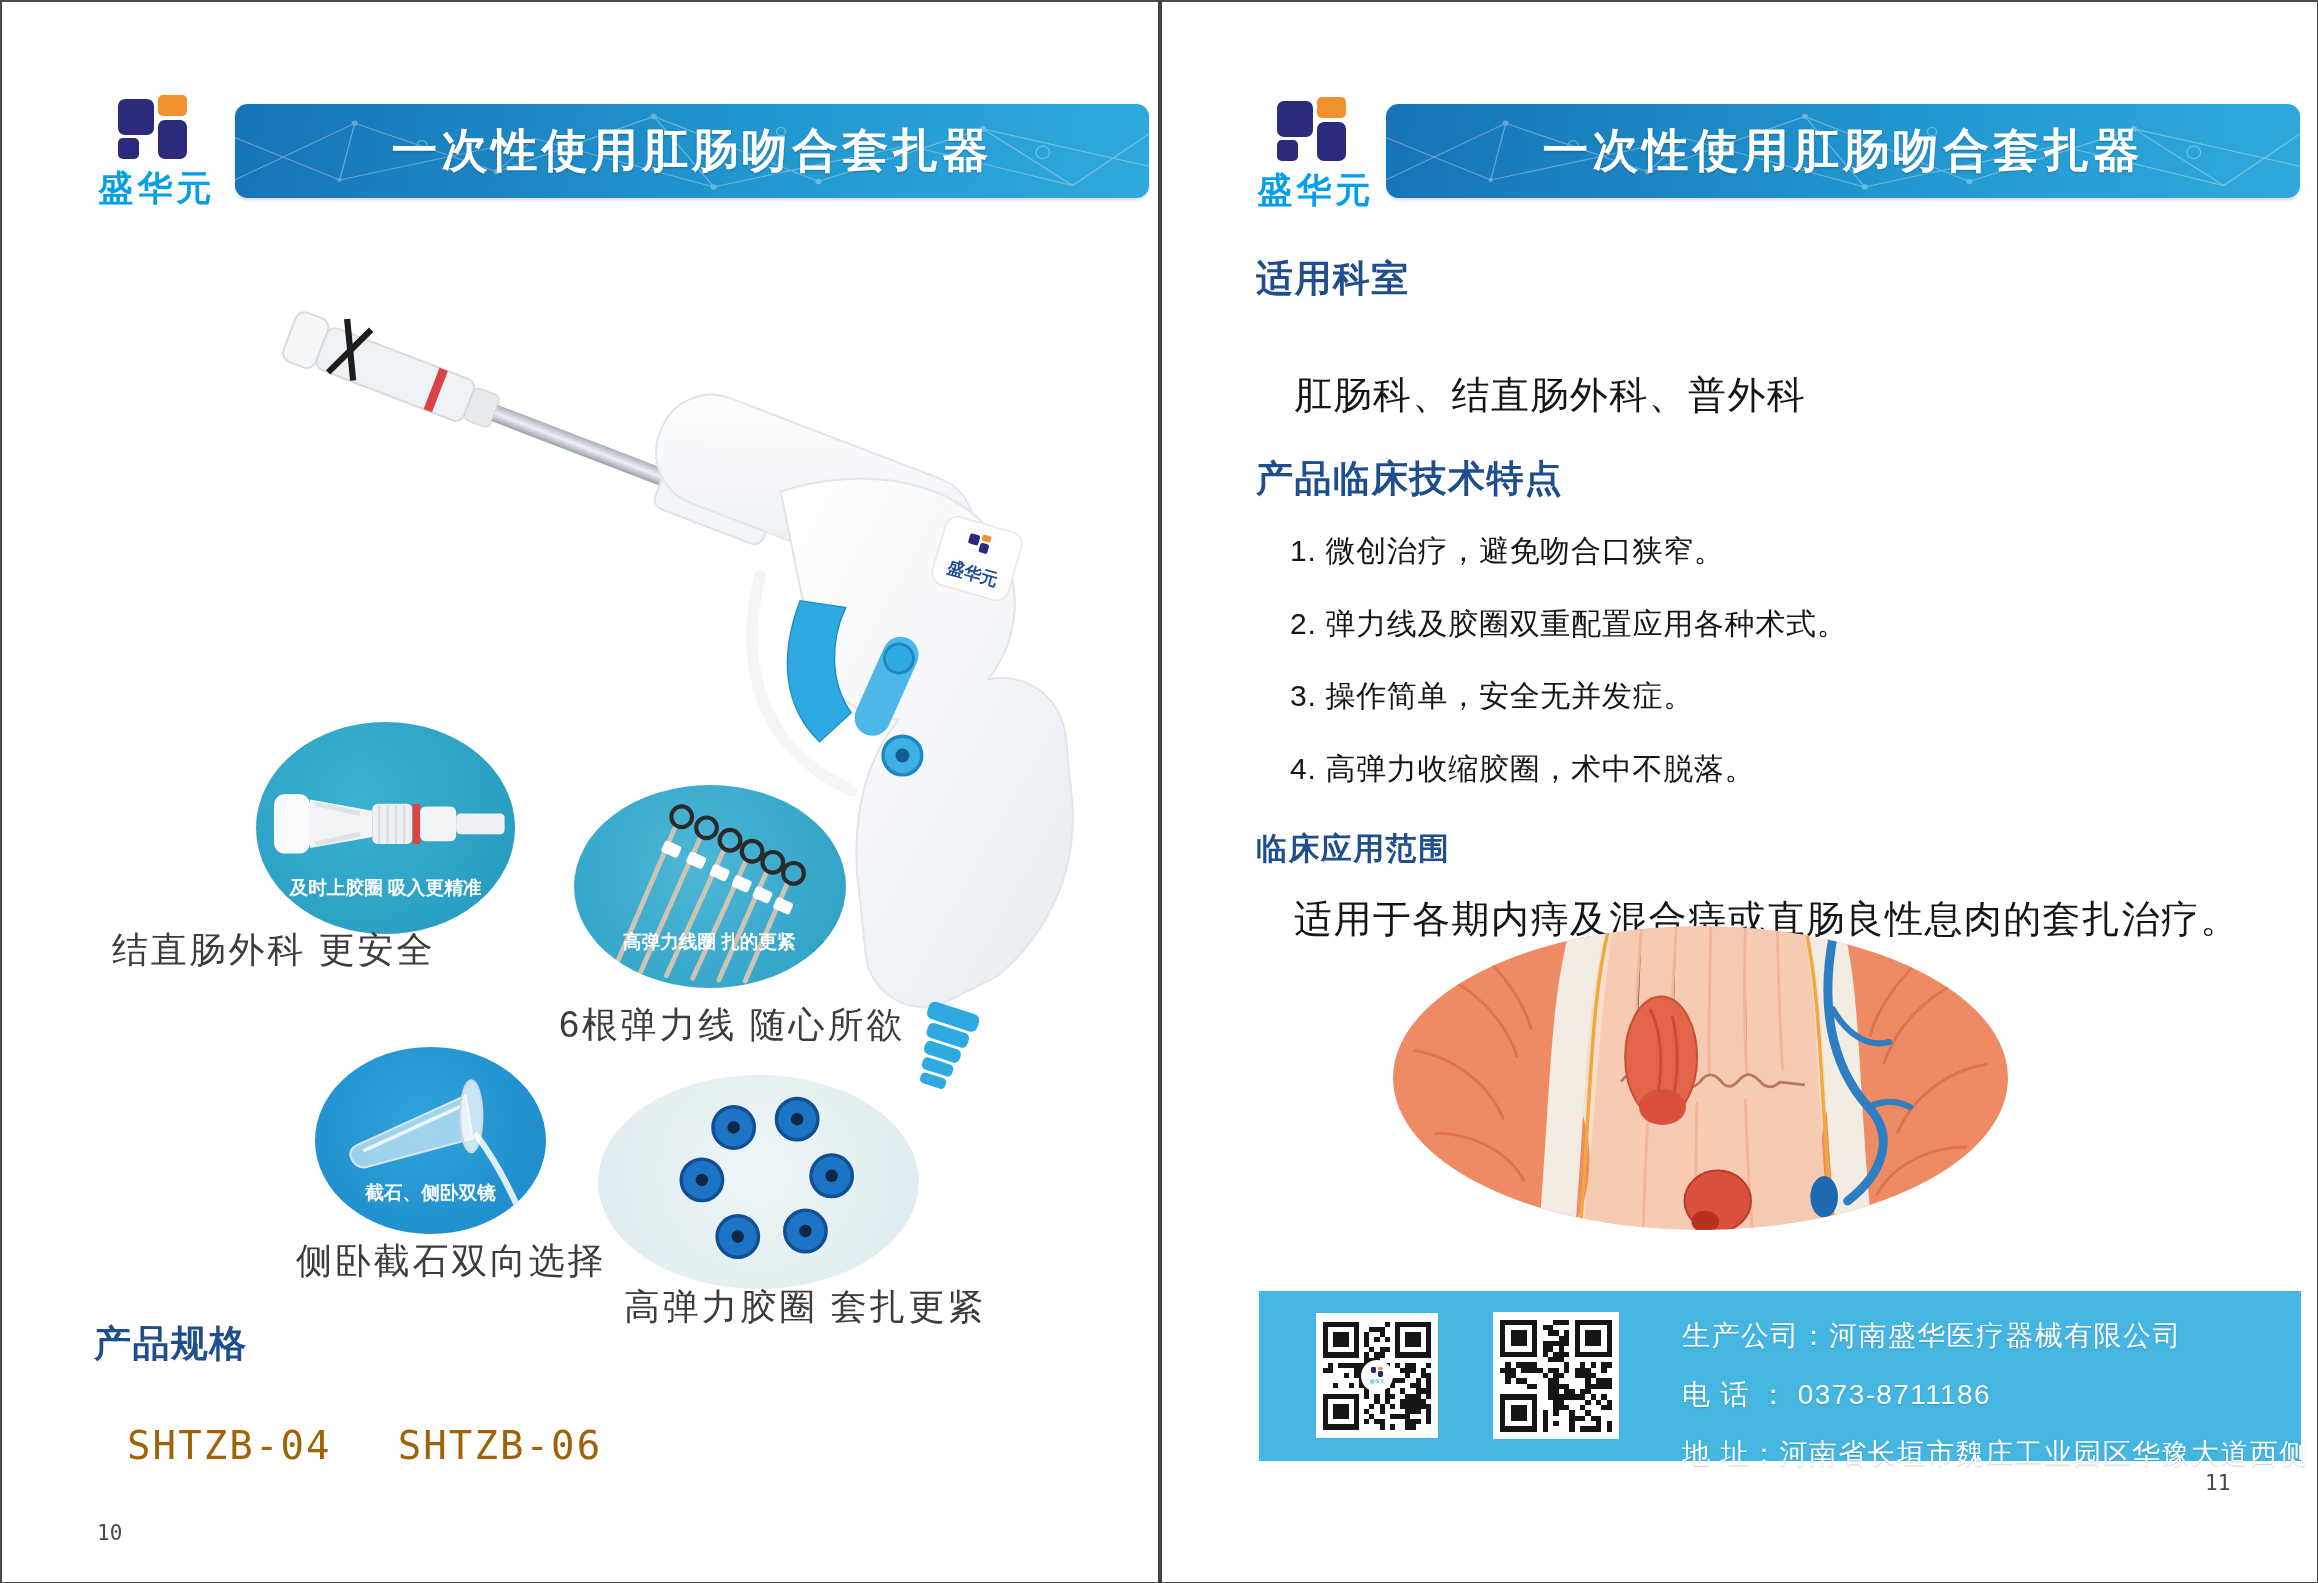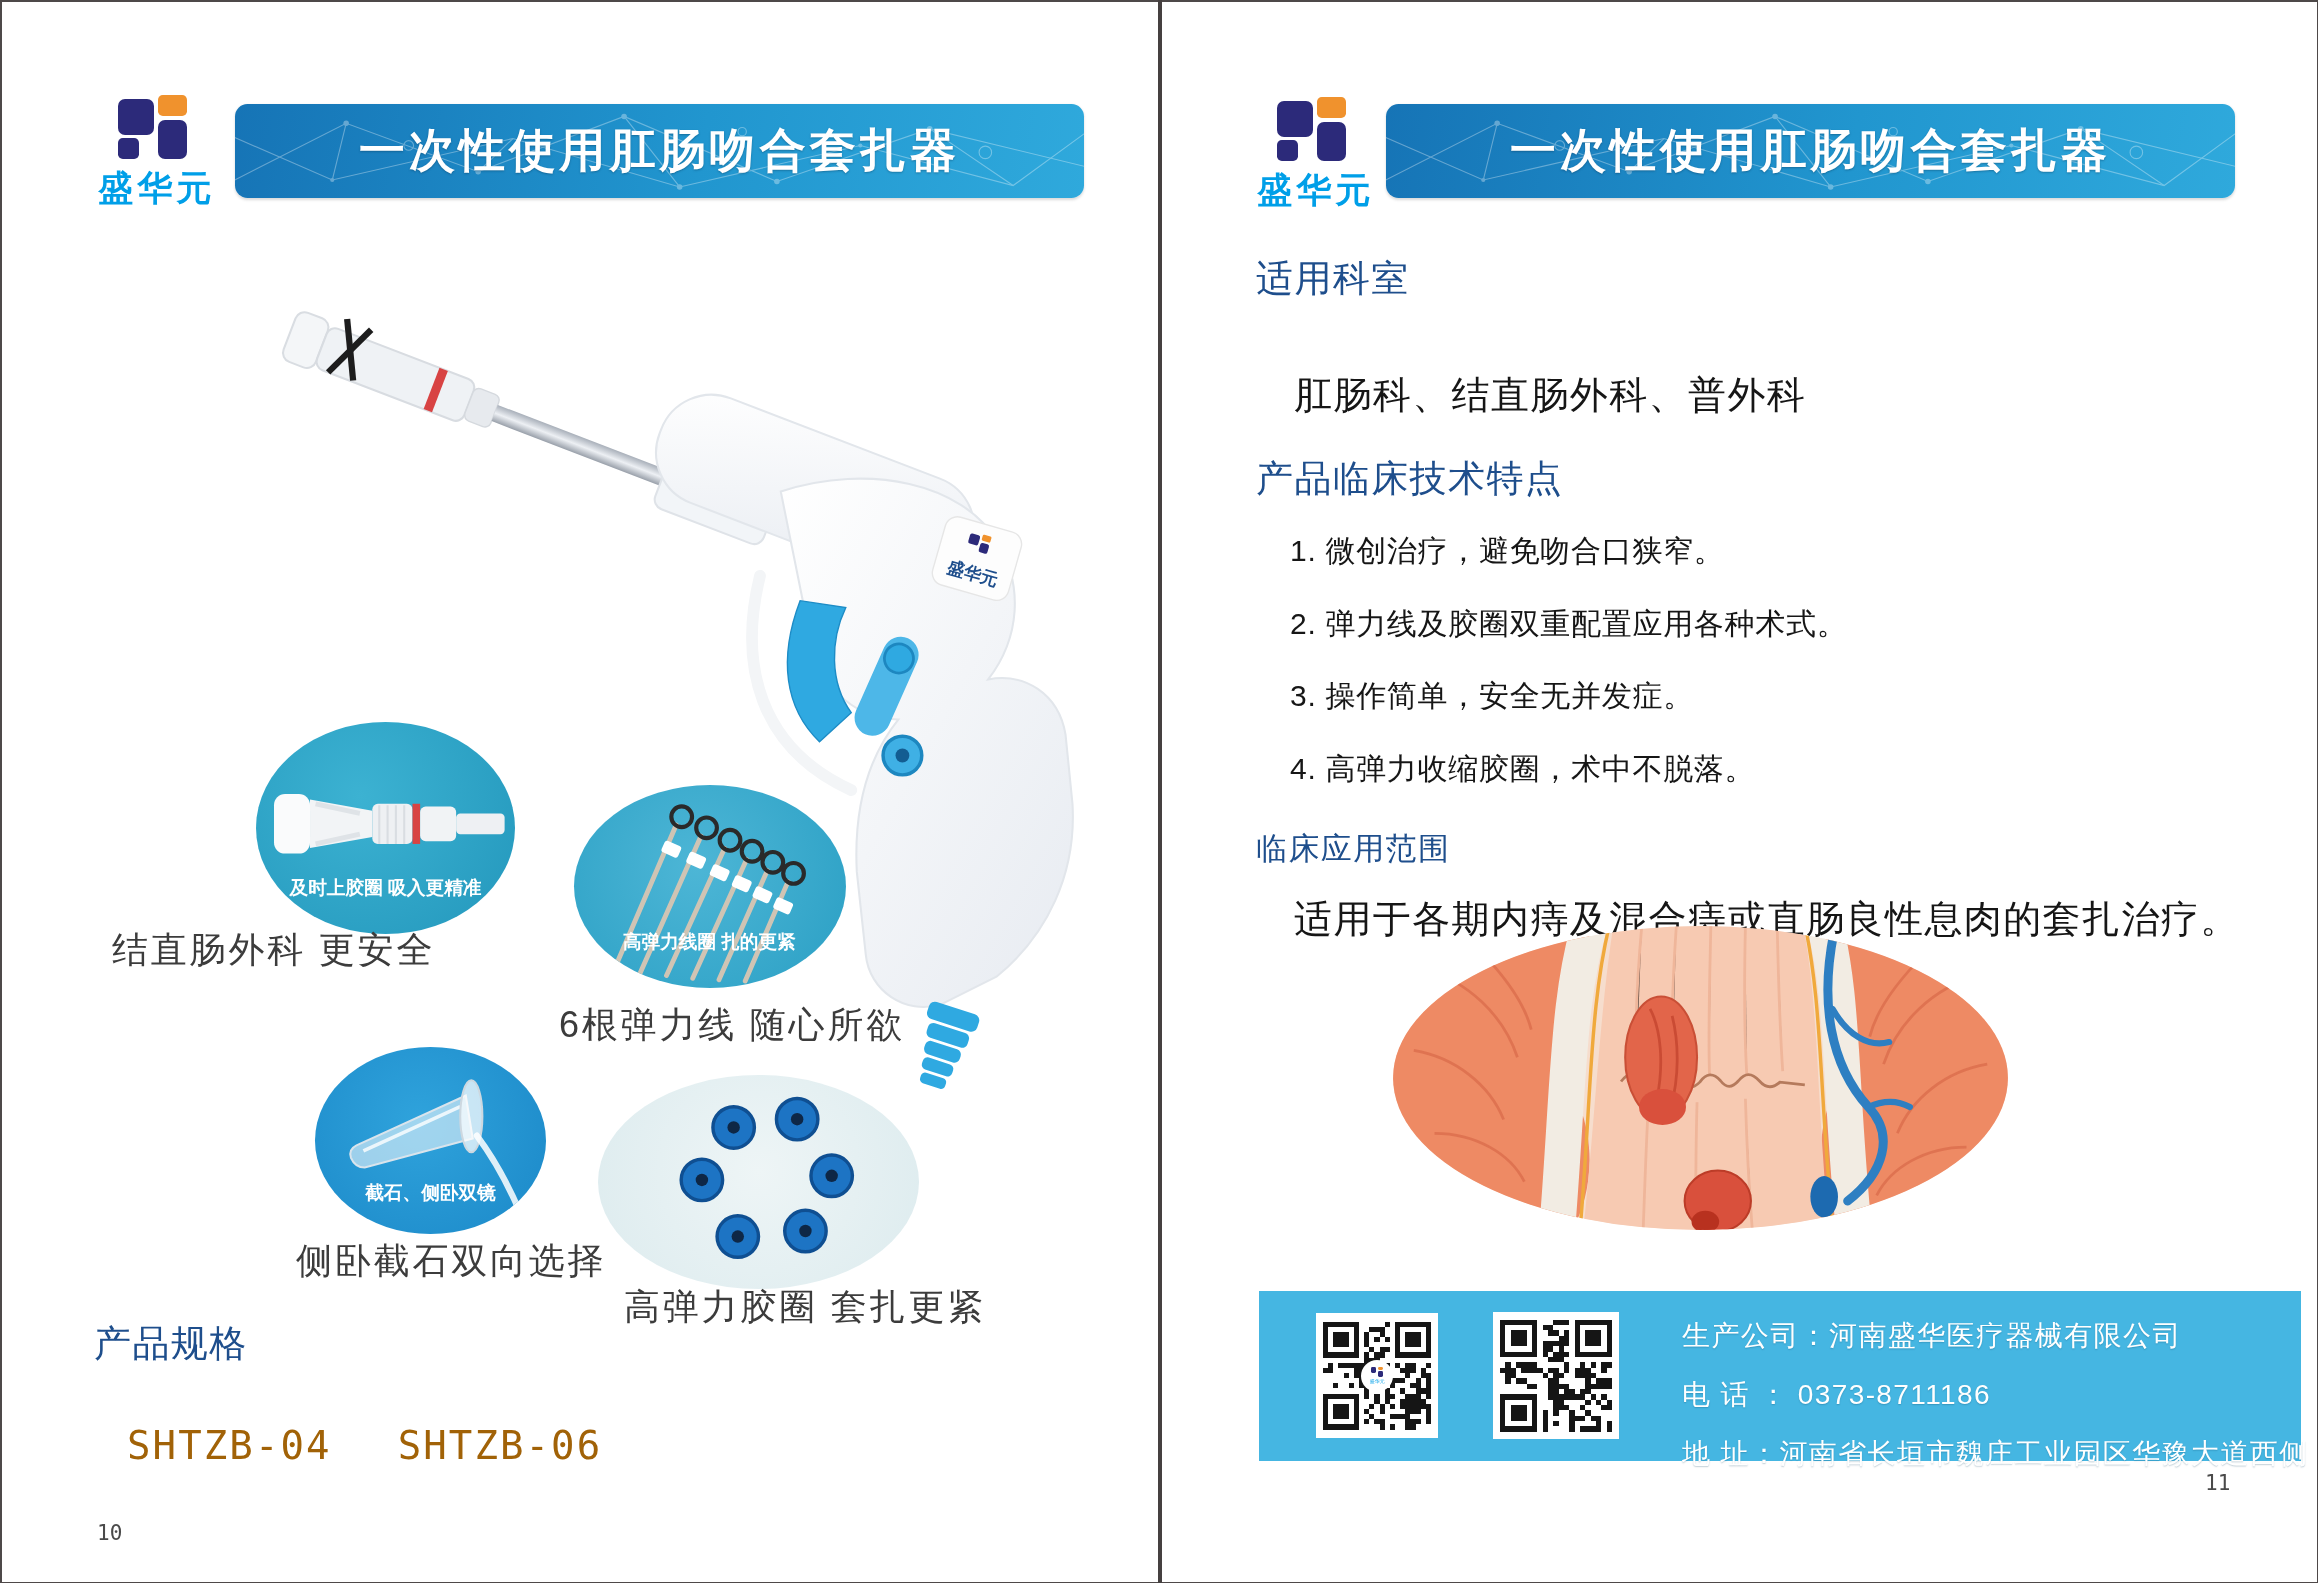--- a/index.html
+++ b/index.html
@@ -20,30 +20,30 @@
   .logo-blocks{position:relative;width:72px;height:64px;margin-left:30px;}
   .logo-blocks .b{position:absolute;border-radius:7px;background:var(--logo-navy,#2c2a7a);}
   .logo-blocks .b1{left:0;top:4.1px;width:36px;height:36px;}
   .logo-blocks .b2{left:0;top:43px;width:21px;height:21px;border-radius:4.8px;}
   .logo-blocks .b3{left:40px;top:0;width:29px;height:21px;border-radius:4.8px;background:var(--logo-orange,#f0922d);}
   .logo-blocks .b4{left:40px;top:25px;width:29px;height:39px;}
   .logo-name{margin-top:5.5px;text-align:center;font-size:35px;font-weight:bold;
     color:var(--brand-cyan,#009fe8);letter-spacing:4.1px;white-space:nowrap;}
 
   
-  .banner{position:absolute;top:104px;width:849px;height:94px;border-radius:12.4px;
+  .banner{position:absolute;top:104px;width:914px;height:94px;border-radius:12.4px;
     background:linear-gradient(100deg,#1674b6 0%,#2196cf 55%,#2fa9dc 100%);
     display:flex;align-items:center;justify-content:center;overflow:hidden;
     box-shadow:0 1.4px 2.8px rgba(0,0,0,.15);}
   .banner .net{position:absolute;inset:0;width:100%;height:100%;opacity:.33;}
   .banner-title{position:relative;color:#fff;font-size:46px;font-weight:bold;letter-spacing:4.1px;white-space:nowrap;
     text-shadow:0 1.4px 2.1px rgba(0,40,70,.35);}
 
   
-  .h-blue{position:absolute;color:var(--heading-navy,#1e4e8c);font-weight:normal;font-size:37px;letter-spacing:1.4px;white-space:nowrap;text-align:right;}
+  .h-blue{position:absolute;color:var(--heading-navy,#1e4e8c);font-weight:bold;font-size:37px;letter-spacing:1.4px;white-space:nowrap;text-align:right;}
   .h-blue.small{font-size:31px;}
   .body-text{position:absolute;font-size:38px;color:#161616;letter-spacing:1.4px;white-space:nowrap;}
   .feature-item{position:absolute;font-size:30px;color:#161616;letter-spacing:0.7px;white-space:nowrap;}
 
   
   .fe{position:absolute;border-radius:50%;overflow:hidden;}
   .fe svg{position:absolute;inset:0;width:100%;height:100%;}
   .fe-caption{fill:#ffffff;font-weight:bold;font-family:"Liberation Sans","DejaVu Sans",sans-serif;}
   .fe-label{position:absolute;font-size:36px;color:#3c3c3c;letter-spacing:2.8px;white-space:nowrap;}
 

